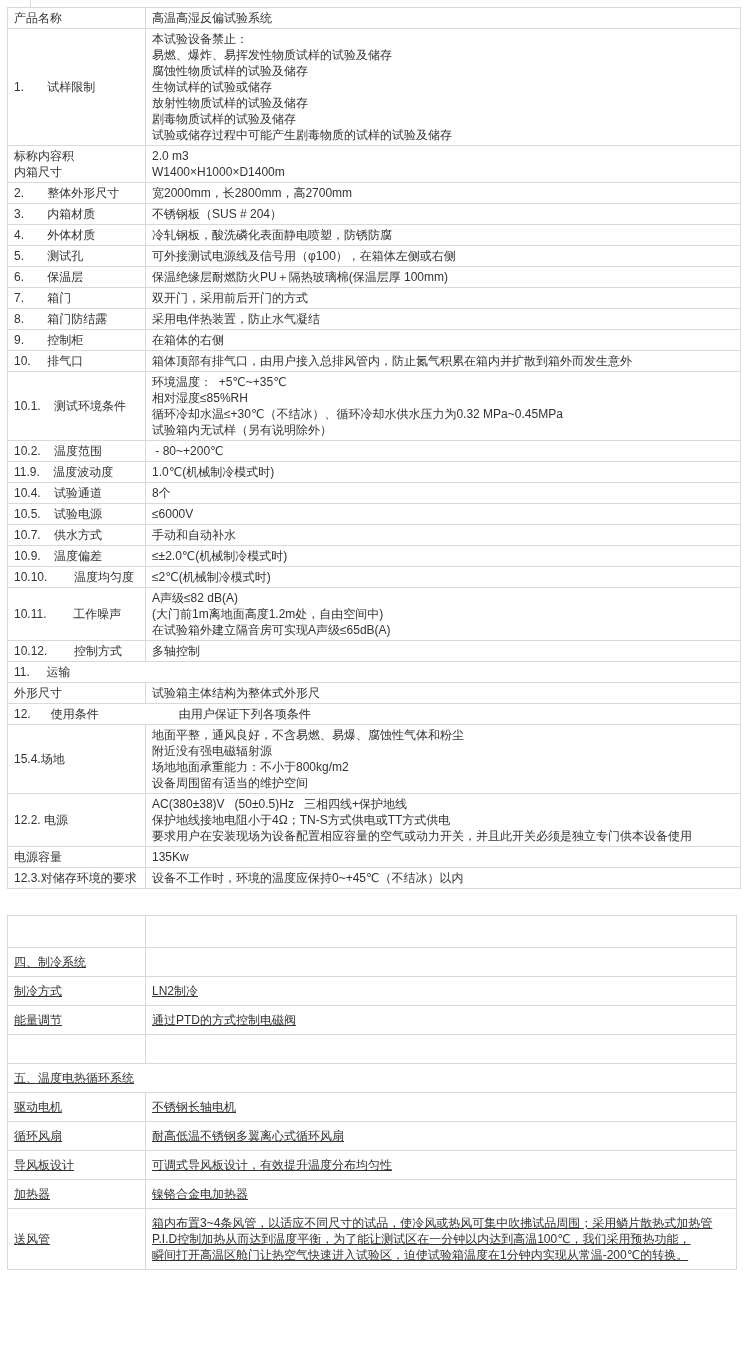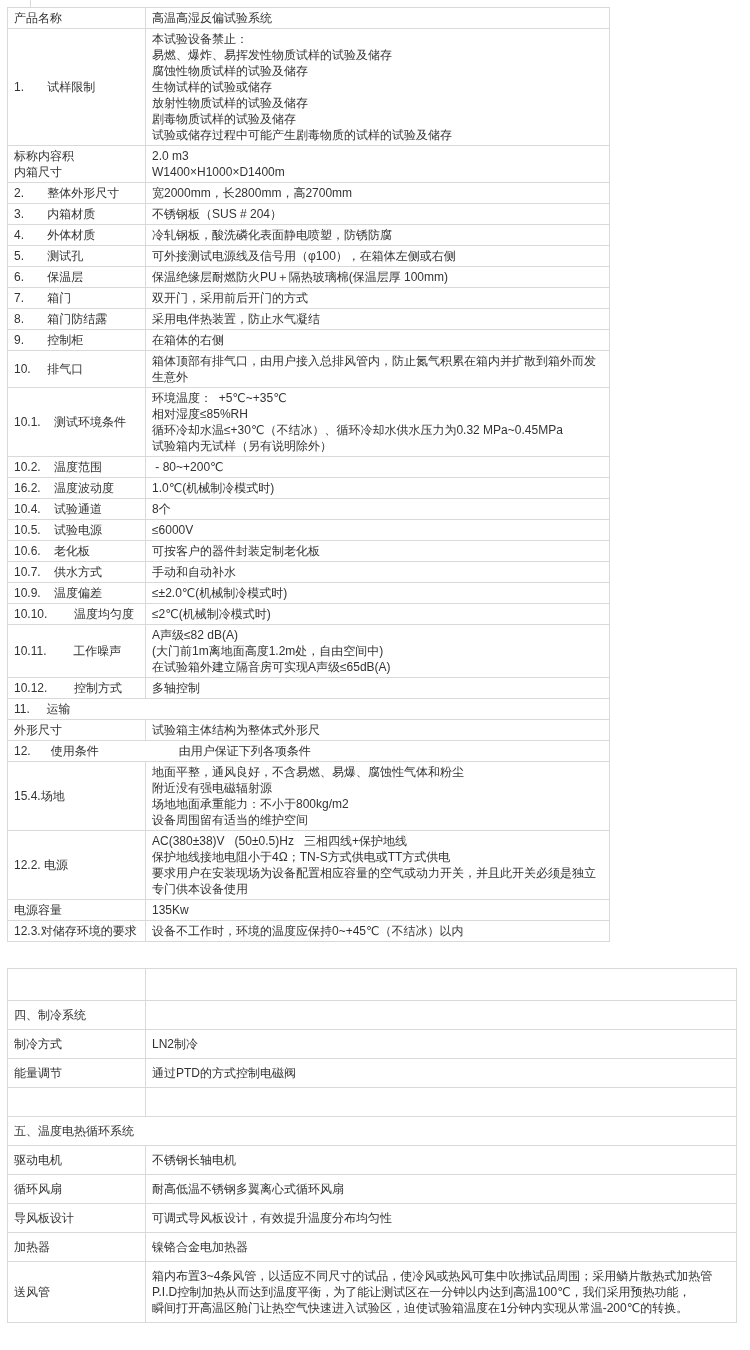--- a/index.html
+++ b/index.html
@@ -7,31 +7,31 @@
   html,body { margin:0; padding:0; }
   body {
     width:750px; height:1350px; background:var(--bg);
     font-family:"Liberation Sans","DejaVu Sans",sans-serif;
     font-size:12px; color:var(--text);
     overflow:hidden; position:relative;
   }
   .frag { position:absolute; top:0; left:0; width:750px; height:7px; }
   .frag .vline { position:absolute; left:30px; top:0; width:0; height:7px; border-left:1px solid var(--border); }
   table { border-collapse:collapse; table-layout:fixed; margin-left:7px; }
-  #t1 { width:603px; margin-top:7px; }
+  #t1 { width:734px; margin-top:7px; }
   #t2 { width:730px; margin-top:26px; }
   td {
     border:1px solid var(--border);
     padding:2px 6px;
     line-height:16px;
     white-space:pre-wrap;
     word-break:break-all;
     vertical-align:middle;
   }
-  #t2 td { padding:6px 6px; }
+  #t2 td { padding:6px 6px;text-decoration:underline; }
   col.c1 { width:138px; }
   tr.tall td { height:28px; }
   tr.e1 td { height:32px; }
   tr.e2 td { height:29px; }
 </style>
 </head>
 <body>
 
 <div class="frag">
     <div class="vline"></div>
@@ -104,34 +104,30 @@
         <td>环境温度：  +5℃~+35℃
 相对湿度≤85%RH
 循环冷却水温≤+30℃（不结冰）、循环冷却水供水压力为0.32 MPa~0.45MPa
 试验箱内无试样（另有说明除外）</td>
       </tr>
   <tr>
         <td>10.2.    温度范围</td>
         <td> - 80~+200℃</td>
       </tr>
   <tr>
-        <td>16.2.    温度波动度</td>
+        <td>11.9.    温度波动度</td>
         <td>1.0℃(机械制冷模式时)</td>
       </tr>
   <tr>
         <td>10.4.    试验通道</td>
         <td>8个</td>
       </tr>
   <tr>
         <td>10.5.    试验电源</td>
         <td>≤6000V</td>
-      </tr>
-  <tr>
-        <td>10.6.    老化板</td>
-        <td>可按客户的器件封装定制老化板</td>
       </tr>
   <tr>
         <td>10.7.    供水方式</td>
         <td>手动和自动补水</td>
       </tr>
   <tr>
         <td>10.9.    温度偏差</td>
         <td>≤±2.0℃(机械制冷模式时)</td>
       </tr>
   <tr>

